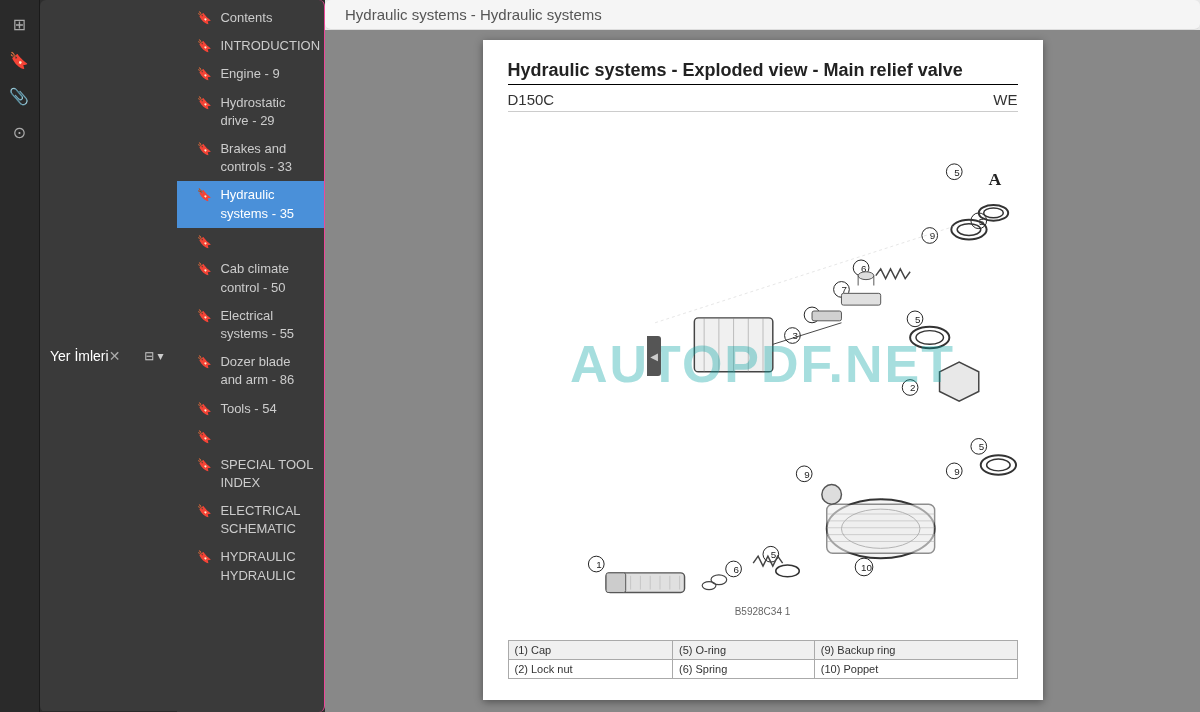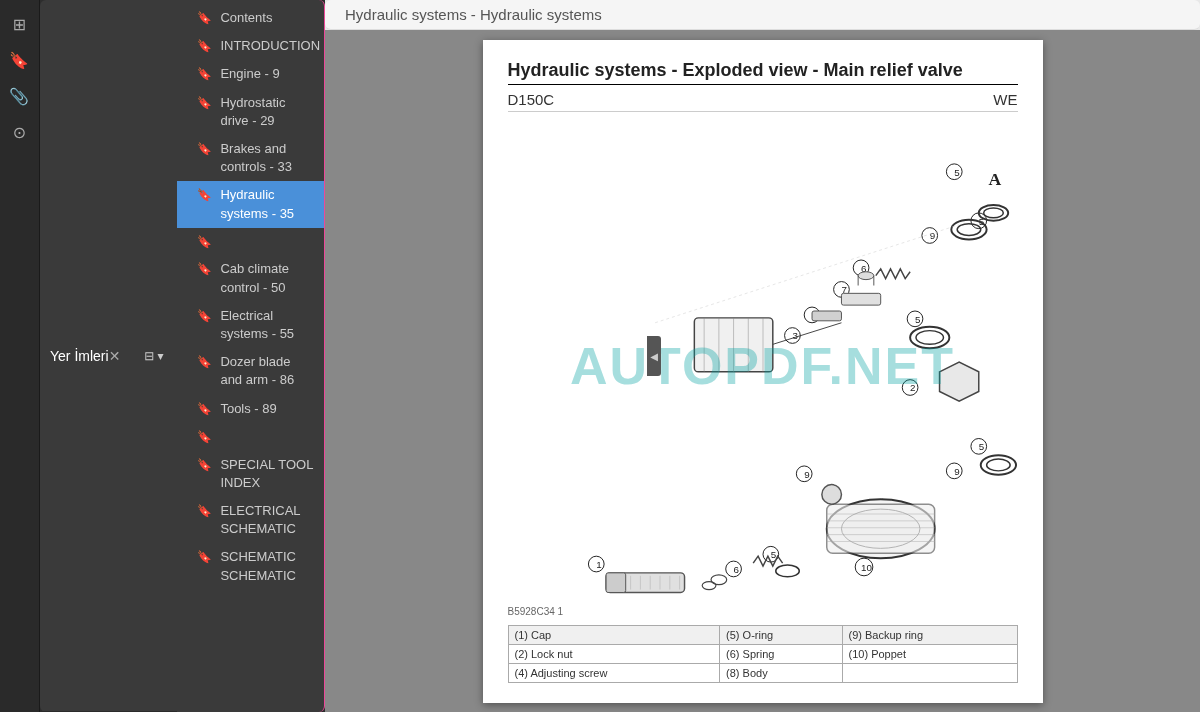--- a/index.html
+++ b/index.html
@@ -212,30 +212,31 @@
     .exploded-view {
       width: 100%;
       height: 480px;
       position: relative;
     }
 
     .part-table {
       width: 100%;
       border-collapse: collapse;
       font-size: 11px;
-      margin-top: 8px;
+      margin-top: 23px;
     }
     .part-table td {
       border: 1px solid #aaa;
       padding: 3px 6px;
       color: #333;
     }
     .part-table tr:nth-child(1) td { background: #f0f0f0; }
 
     .page-num {
+      text-align: center;
       font-size: 10px;
       color: #666;
       margin-top: 4px;
     }
 
     
     .exploded-svg {
       width: 100%;
       height: 100%;
     }
@@ -297,36 +298,36 @@
     <div class="bookmark-item">
       <span class="bookmark-icon">🔖</span>
       <span class="bookmark-label">Electrical systems - 55</span>
     </div>
     <div class="bookmark-item">
       <span class="bookmark-icon">🔖</span>
       <span class="bookmark-label">Dozer blade and arm - 86</span>
     </div>
     <div class="bookmark-item">
       <span class="bookmark-icon">🔖</span>
-      <span class="bookmark-label">Tools - 89</span>
+      <span class="bookmark-label">Tools - 54</span>
     </div>
     <div class="bookmark-item">
       <span class="bookmark-icon">🔖</span>
     </div>
     <div class="bookmark-item">
       <span class="bookmark-icon">🔖</span>
       <span class="bookmark-label">SPECIAL TOOL INDEX</span>
     </div>
     <div class="bookmark-item">
       <span class="bookmark-icon">🔖</span>
       <span class="bookmark-label">ELECTRICAL SCHEMATIC</span>
     </div>
     <div class="bookmark-item">
       <span class="bookmark-icon">🔖</span>
-      <span class="bookmark-label">SCHEMATIC SCHEMATIC</span>
+      <span class="bookmark-label">HYDRAULIC HYDRAULIC</span>
     </div>
 
   </div>
 </div>
 
 <div style="position:relative; flex:1; display:flex; flex-direction:column;">
   <div class="collapse-handle">◀</div>
 
   <div class="main-content">
     <div class="page-header">
@@ -469,24 +470,19 @@
               <tr>
             <td>(1) Cap</td>
             <td>(5) O-ring</td>
             <td>(9) Backup ring</td>
           </tr>
           <tr>
             <td>(2) Lock nut</td>
             <td>(6) Spring</td>
             <td>(10) Poppet</td>
           </tr>
-          <tr>
-            <td>(4) Adjusting screw</td>
-            <td>(8) Body</td>
-            <td></td>
-          </tr>
         </tbody>
           </table>
 
       </div>
     </div>
   </div>
 </div>
 
 </body></html>

